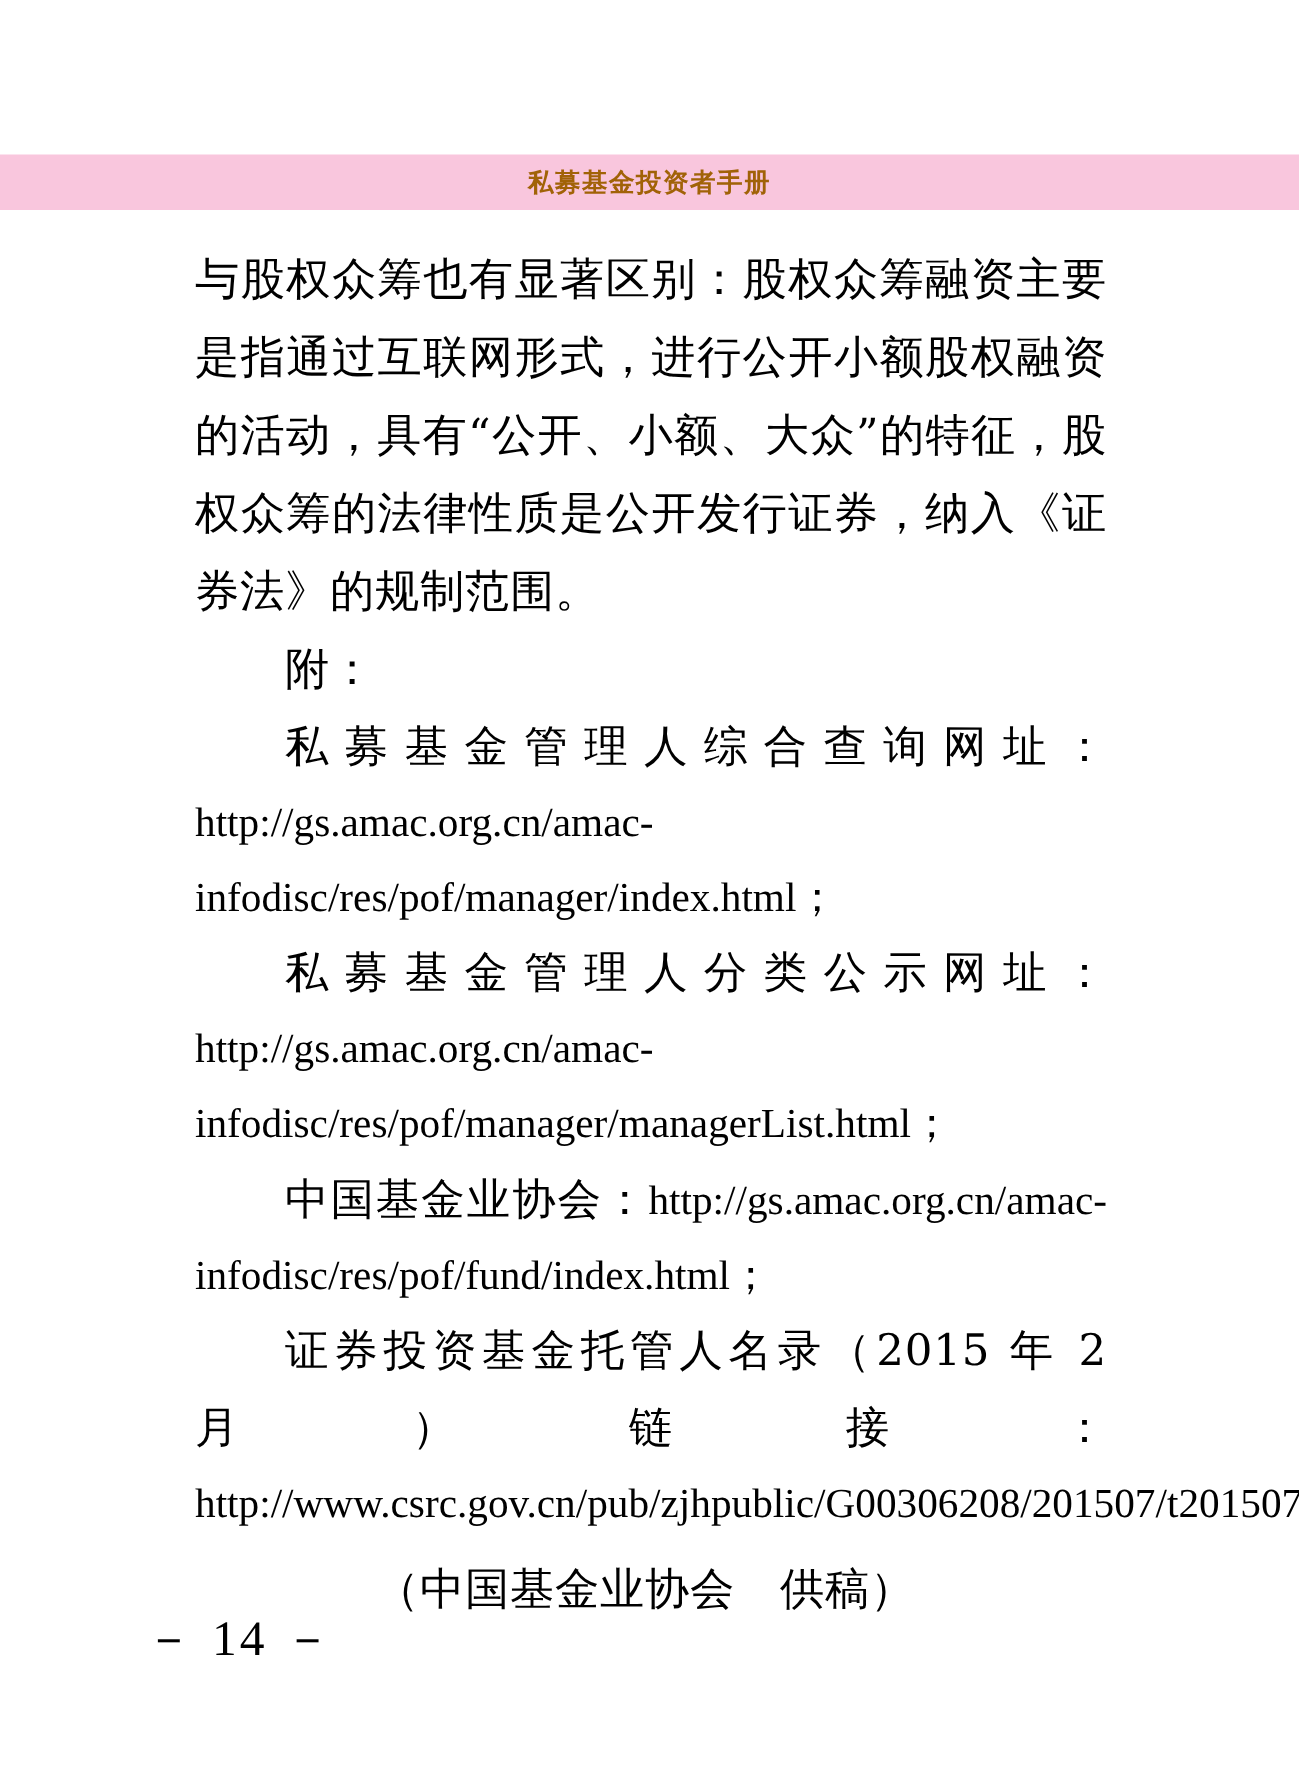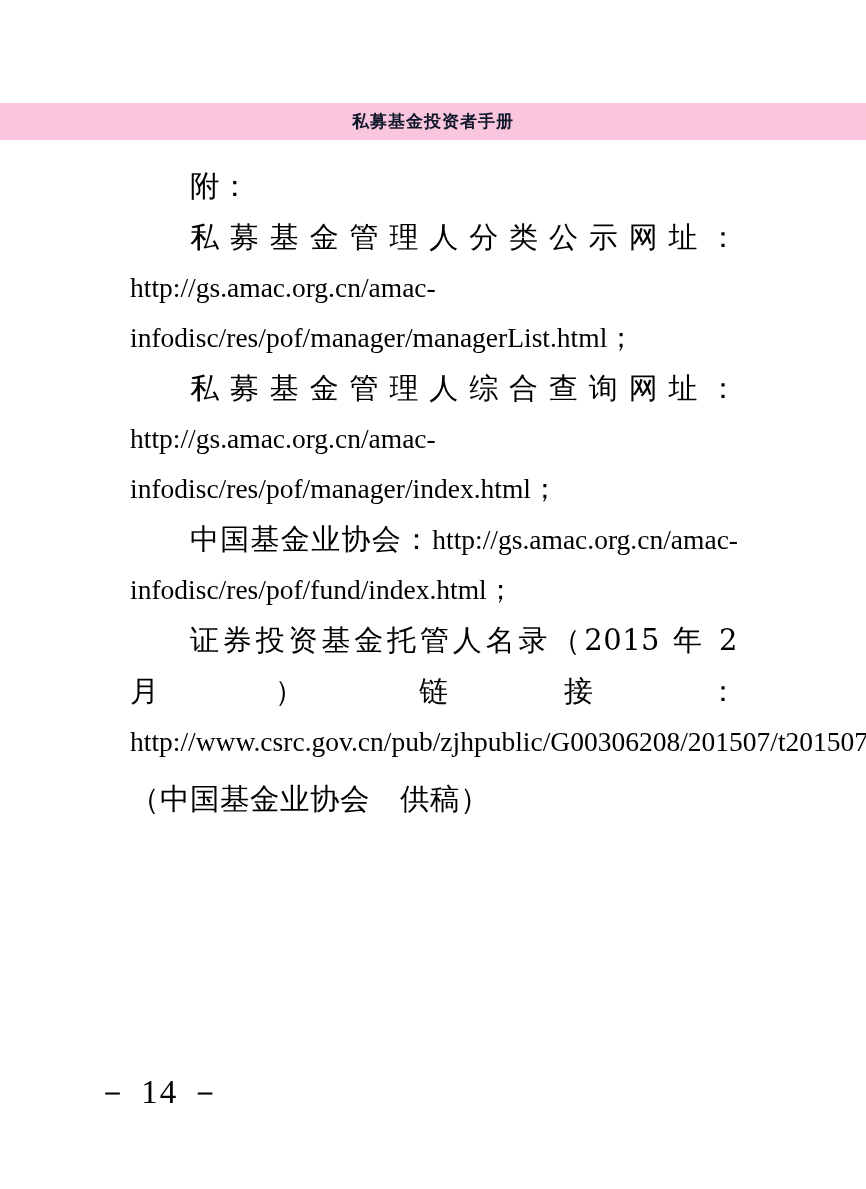--- a/index.html
+++ b/index.html
@@ -34,21 +34,21 @@
     top: 103px;
     width: 866px;
     height: 37px;
     display: flex;
     align-items: center;
     justify-content: center;
     font-family: "DejaVu Sans", sans-serif;
     font-size: 17px;
     font-weight: bold;
     letter-spacing: 1px;
-    color: #0f172a;
+    color: #a16207;
   }
   
   .content {
     position: absolute;
     left: 130px;
     top: 160px;
     width: 608px;
   }
   .para {
     margin: 0;
@@ -79,21 +79,21 @@
   }
   .url-para .lat {
     font-family: "Liberation Serif", serif;
     font-size: 27.5px;
   }
   .signature {
     margin-top: 6px;
     font-family: "DejaVu Serif", "Liberation Serif", serif;
     font-size: 29.5px;
     line-height: 52px;
-    text-align: left;
+    text-align: center;
     padding-right: 8px;
     letter-spacing: 0.5px;
   }
   .page-number {
     position: absolute;
     left: 96px;
     top: 1070px;
     font-family: "Liberation Serif", serif;
     font-size: 33px;
     letter-spacing: 2px;
@@ -102,26 +102,27 @@
 </head>
 <body>
 
 <div class="page">
 
   <div class="header-band"></div>
   <div class="header-title">私募基金投资者手册</div>
 
   <div class="content">
 
+    <p class="para cjk">与股权众筹也有显著区别：股权众筹融资主要是指通过互联网形式，进行公开小额股权融资的活动，具有“公开、小额、大众”的特征，股权众筹的法律性质是公开发行证券，纳入《证券法》的规制范围。</p>
 
     <p class="para cjk indent1">附：</p>
 
+    <p class="para url-para indent1"><span class="cjk-run">私募基金管理人综合查询网址：</span><span class="lat">http://gs.amac.org.cn/amac-infodisc/res/pof/manager/index.html；</span></p>
+
     <p class="para url-para indent1"><span class="cjk-run">私募基金管理人分类公示网址：</span><span class="lat">http://gs.amac.org.cn/amac-infodisc/res/pof/manager/managerList.html；</span></p>
-
-    <p class="para url-para indent1"><span class="cjk-run">私募基金管理人综合查询网址：</span><span class="lat">http://gs.amac.org.cn/amac-infodisc/res/pof/manager/index.html；</span></p>
 
     <p class="para url-para indent1"><span class="cjk-run">中国基金业协会：</span><span class="lat">http://gs.amac.org.cn/amac-infodisc/res/pof/fund/index.html；</span></p>
 
     <p class="para url-para indent1"><span class="cjk-run">证券投资基金托管人名录（2015 年 2 月）链接：</span><span class="lat">http://www.csrc.gov.cn/pub/zjhpublic/G00306208/201507/t20150715_281054.htm。</span></p>
 
     <p class="signature">（中国基金业协会　供稿）</p>
 
   </div>
 
   <div class="page-number">－ 14 －</div>

